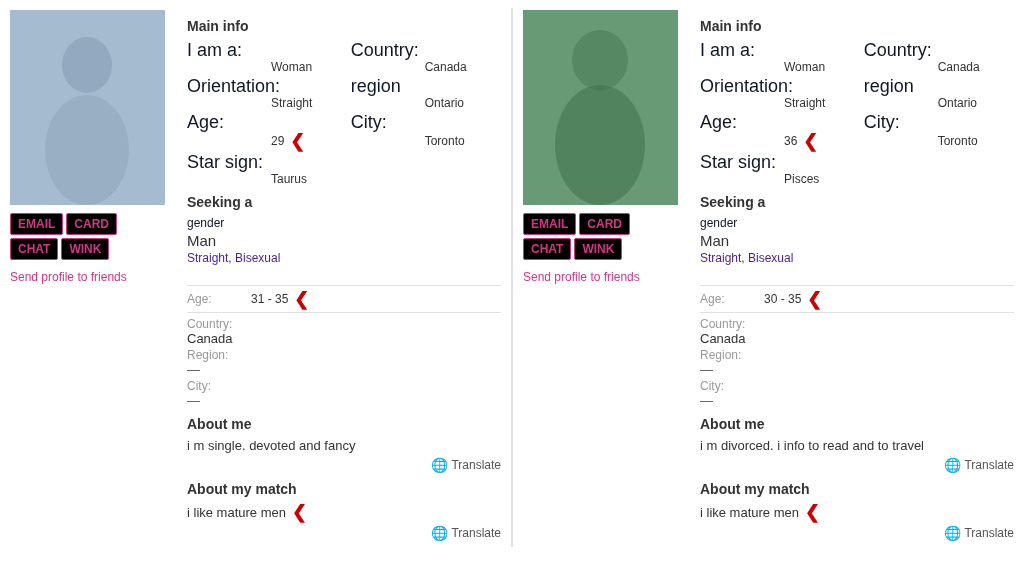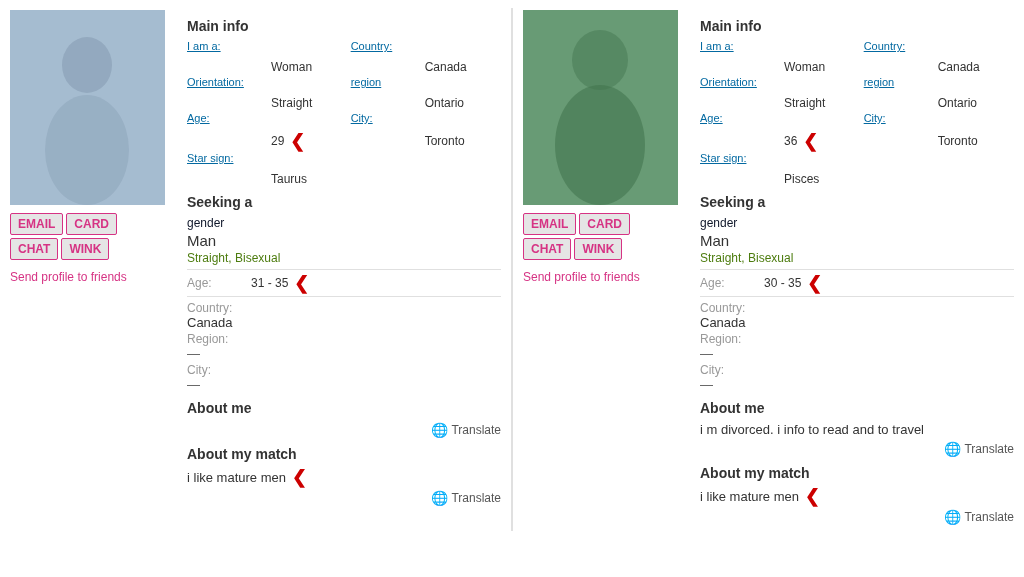--- a/index.html
+++ b/index.html
@@ -57,21 +57,21 @@
     .action-buttons {
       display: flex;
       flex-wrap: wrap;
       gap: 3px;
       margin-bottom: 6px;
       width: 155px;
     }
     .action-btn {
       border: 1.5px solid #d63384;
       color: #d63384;
-      background: #e5e5e5;
+      background: #000000;
       padding: 3px 7px;
       font-size: 12px;
       font-weight: bold;
       cursor: pointer;
       border-radius: 2px;
       text-transform: uppercase;
     }
     .send-link {
       color: #d63384;
       font-size: 12px;
@@ -89,23 +89,22 @@
       margin-bottom: 6px;
       margin-top: 8px;
     }
     .info-grid {
       display: grid;
       grid-template-columns: 80px auto 70px auto;
       gap: 2px 4px;
       margin-bottom: 4px;
     }
     .info-label {
-      color: #0369a1;
-      font-size: 11px;
-      text-decoration: underline;
+      color: #0f172a;
+      font-size: 18px;
     }
     .info-value {
       font-size: 12px;
       font-weight: normal;
       color: #333;
       display: flex;
       align-items: center;
       gap: 4px;
       margin-top: 20px;
     }
@@ -124,23 +123,23 @@
     .seeking-sub {
       color: #0f172a;
       font-size: 12px;
       margin-bottom: 2px;
     }
     .seeking-value {
       font-size: 15px;
       margin-bottom: 2px;
     }
     .seeking-orientation {
-      color: #4d7c0f;
-      font-size: 12px;
-      margin-bottom: 4px;
+      color: #4c1d95;
+      font-size: 12px;
+      margin-bottom: 20px;
     }
     .detail-row {
       display: flex;
       align-items: center;
       gap: 4px;
       margin-bottom: 2px;
     }
     .detail-label {
       color: #999;
       font-size: 12px;
@@ -277,20 +276,21 @@
           <div class="section-label">Region:</div>
           <div class="dash-value">—</div>
         </div>
         <div class="city-section">
           <div class="section-label">City:</div>
           <div class="dash-value">—</div>
         </div>
       </div>
 
       <div class="section-title">About me</div>
+      <div class="about-text">i m single. devoted and fancy</div>
       <div class="translate-row">
         <button class="translate-btn">
           <span class="translate-icon">🌐</span>
           <span>Translate</span>
         </button>
       </div>
 
       <div class="section-title">About my match</div>
       <div class="about-text" style="display:flex;align-items:center;gap:4px;">
         <span>i like mature men</span>

